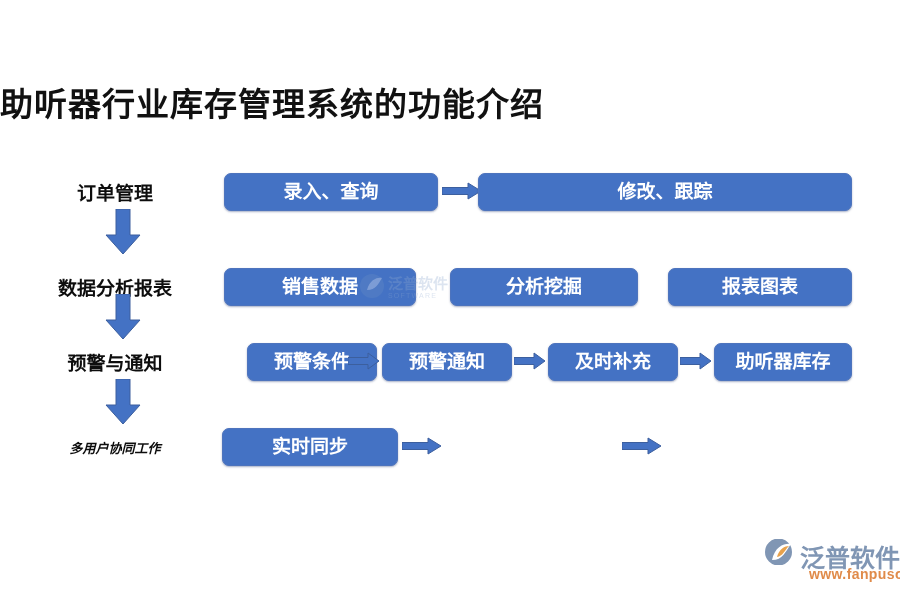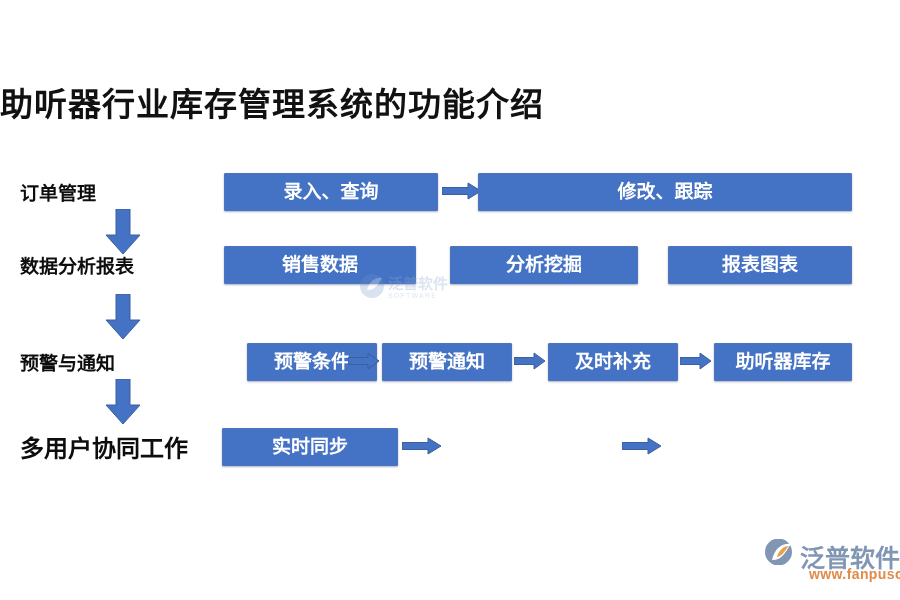--- a/index.html
+++ b/index.html
@@ -39,59 +39,59 @@
     height: 330px;
   }
 
   .row {
     position: absolute;
     left: 0;
     width: 900px;
     height: 42px;
   }
   .row-1 { top: 13px; }
-  .row-2 { top: 86px; }
+  .row-2 { top: 108px; }
   .row-3 { top: 183px; }
   .row-4 { top: 268px; }
 
   
   .stage-label {
     position: absolute;
     left: 20px;
     width: 190px;
     height: 42px;
     line-height: 42px;
-    text-align: left;
+    text-align: center;
     font-size: 19px;
     font-weight: bold;
     color: #0d0d0d;
     white-space: nowrap;
     font-family: "Liberation Serif", "DejaVu Serif", serif;
   }
-  .stage-label.narrow { font-size: 24px; }
+  .stage-label.narrow { font-size: 13px; font-style: italic; }
 
   
   .down-arrow {
     position: absolute;
     left: 105px;
     width: 36px;
     height: 46px;
   }
 
   
   .pbox {
     position: absolute;
     top: 0;
     height: 36px;
     line-height: 36px;
     text-align: center;
     color: #ffffff;
     font-size: 19px;
     font-weight: bold;
-    border-radius: 1px;
+    border-radius: 7px;
     background: #4472c4;
     border: 1px solid #4e74bd;
     box-shadow: 0 1px 2px rgba(60, 80, 130, 0.45);
     font-family: "Liberation Serif", "DejaVu Serif", serif;
     white-space: nowrap;
     overflow: hidden;
   }
 
   
   .right-arrow {

